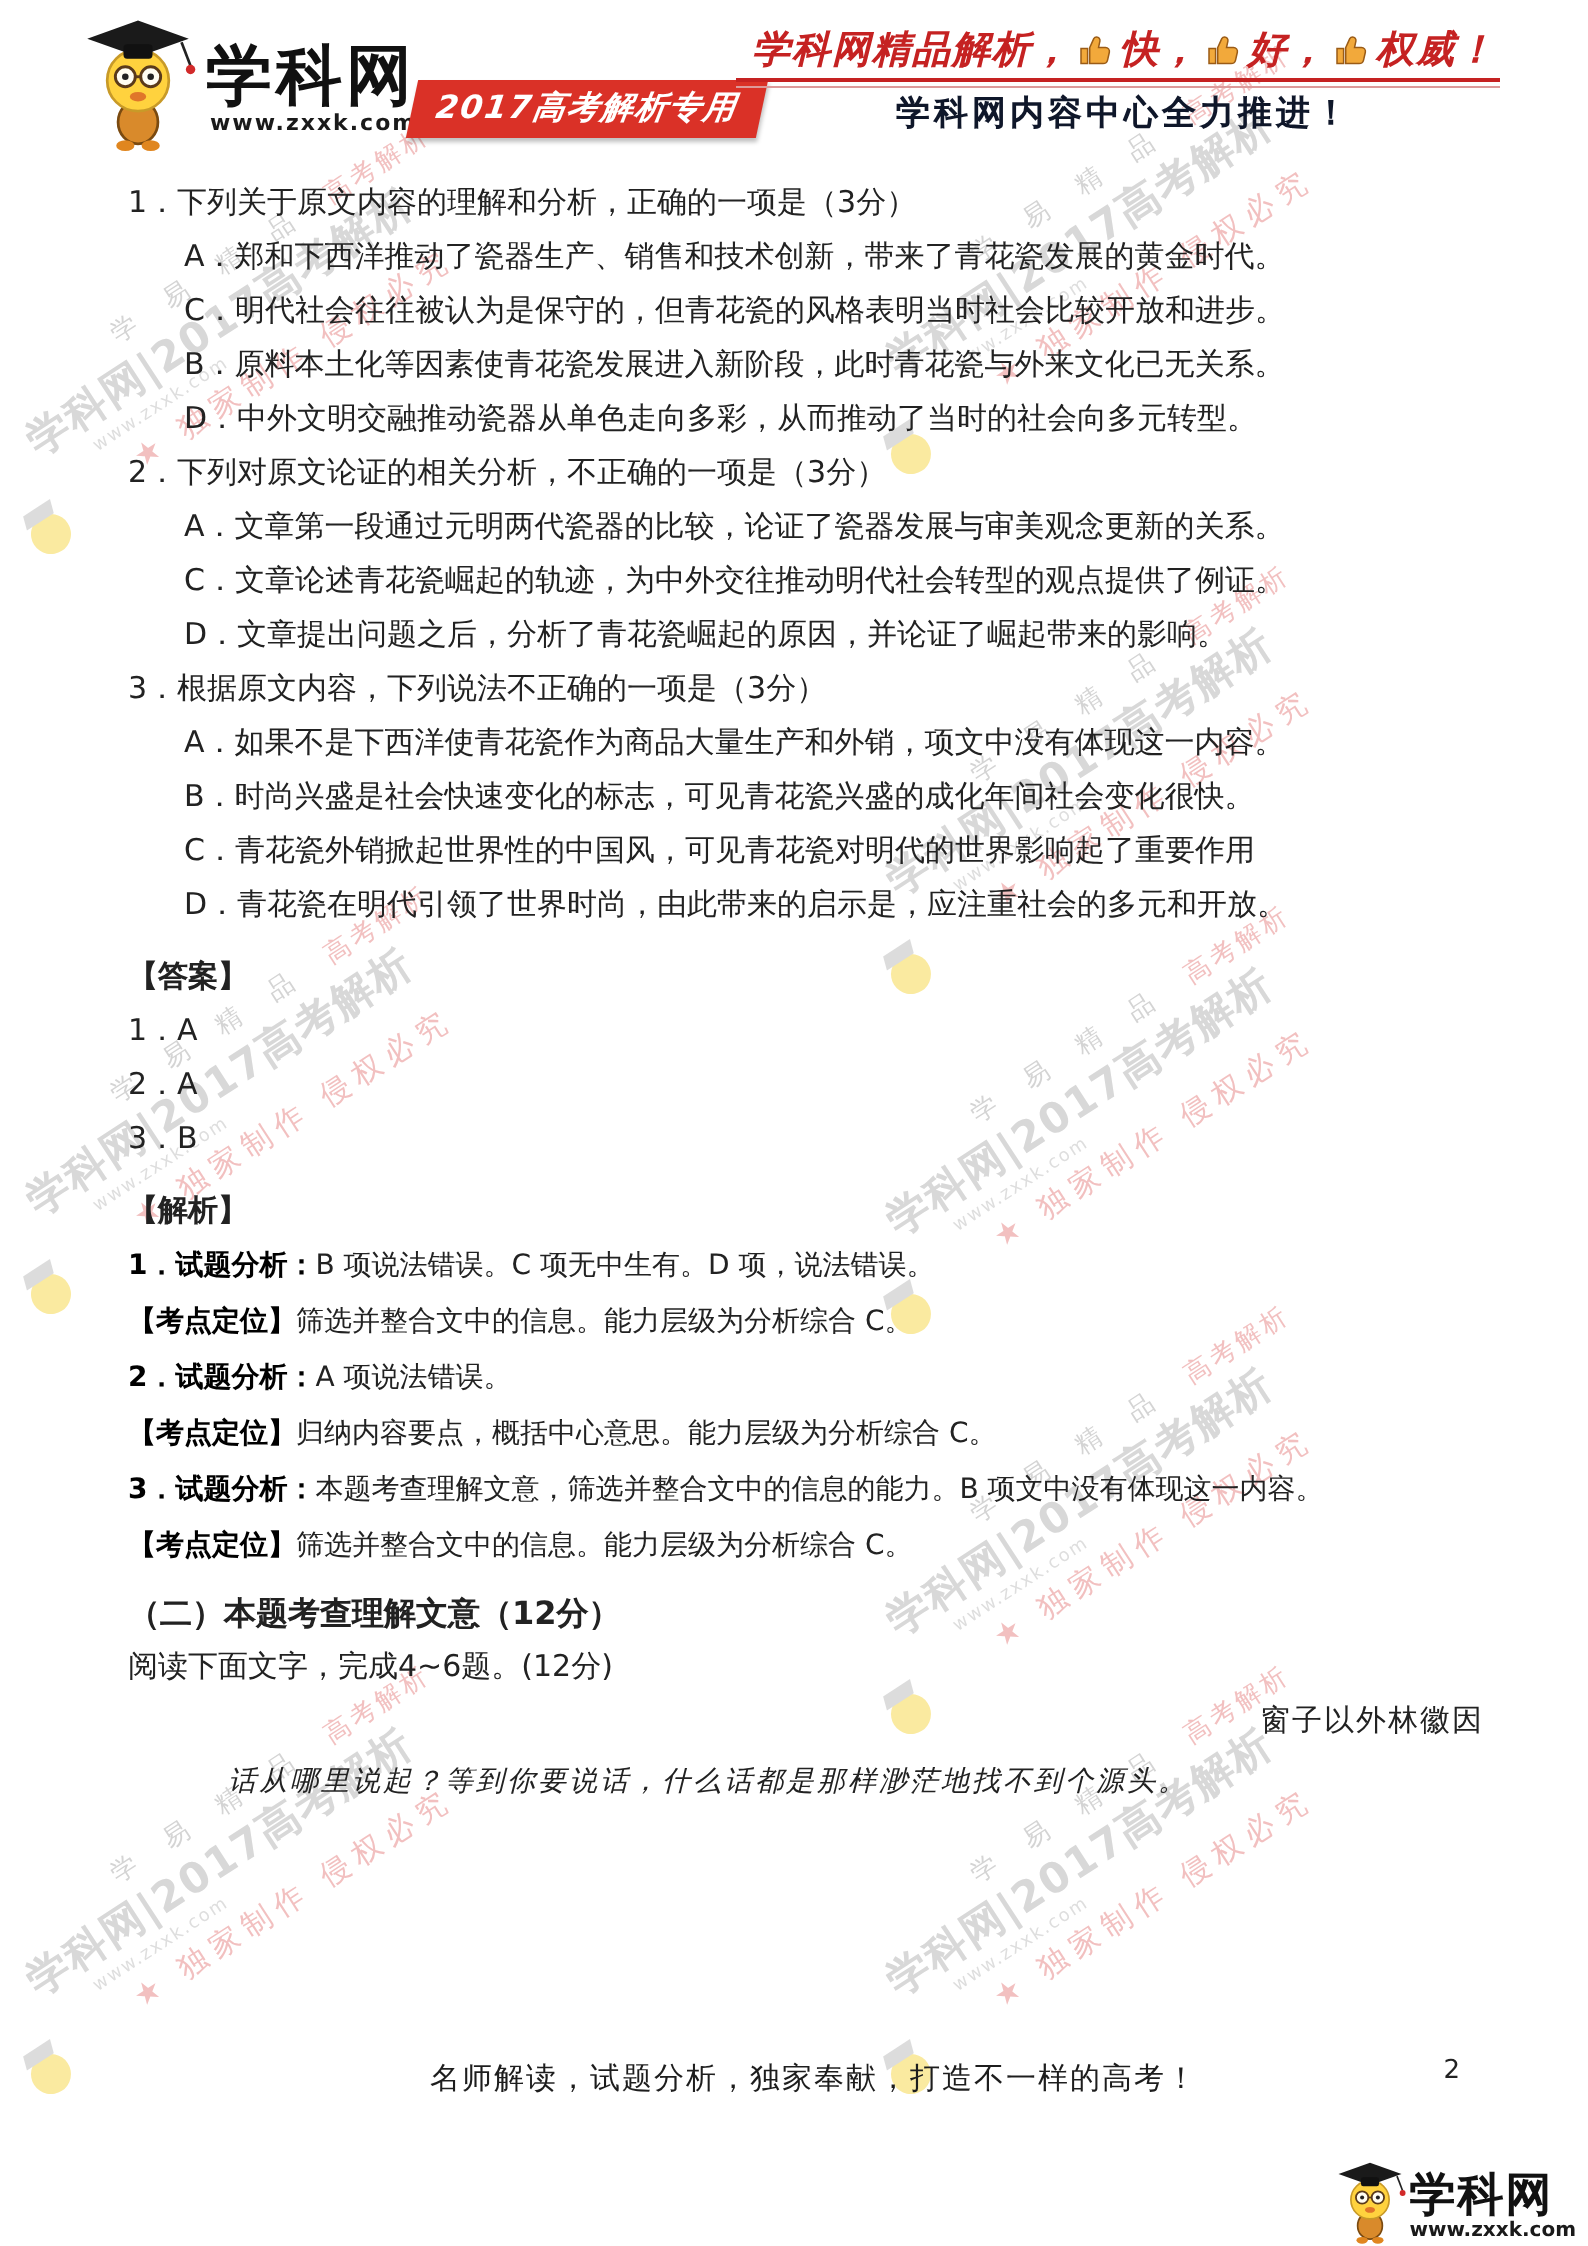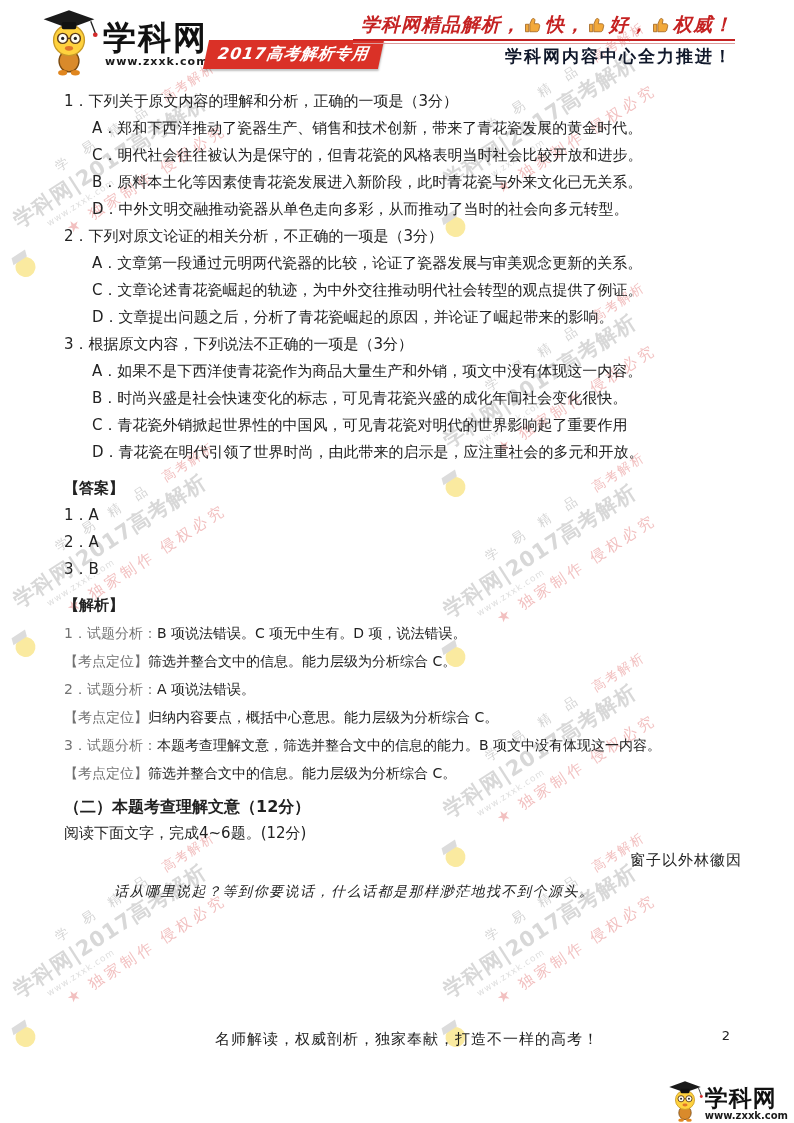--- a/index.html
+++ b/index.html
@@ -31,38 +31,38 @@
   .hdr { position: absolute; left: 0; top: 0; width: 100%; height: 92px; z-index: 2; }
   .logo-mascot { position: absolute; left: 40px; top: 8px; }
   .logo-name { position: absolute; left: 103px; top: 16px; font-size: 33px; font-weight: bold;
     letter-spacing: 2px; color: #111; }
   .logo-url { position: absolute; left: 105px; top: 55px; font-size: 11px; font-weight: bold;
     color: #1a1a1a; letter-spacing: 1px; }
   .badge { position: absolute; left: 206px; top: 40px; background: #da3127;
     transform: skewX(-12deg); padding: 4px 12px; box-shadow: 1px 2px 2px rgba(0,0,0,.25); }
   .badge span { display: inline-block; transform: skewX(4deg); color: #fff;
     font-size: 16px; font-weight: bold; font-style: italic; letter-spacing: 1px; }
-  .hdr-right { position: absolute; right: 61px; top: 12px; text-align: right; font-family: Liberation Mono, monospace; }
+  .hdr-right { position: absolute; right: 46px; top: 12px; text-align: center; font-family: Liberation Mono, monospace; }
   .callig { position: relative; display: inline-flex; align-items: center; gap: 2px;
     color: #c52222; font-weight: bold; font-style: italic; font-size: 19px;
     letter-spacing: 1px; padding-bottom: 7px; }
   .callig:after { content: ""; position: absolute; left: -8px; right: -2px; bottom: 4px;
     height: 2px; background: #c52222; }
   .callig:before { content: ""; position: absolute; left: -8px; right: -2px; bottom: 1px;
     height: 1px; background: #dd9a9a; }
   .thumb { flex: 0 0 auto; margin: 0 1px; }
   .hdr-sub { margin-top: 0; font-size: 17px; font-weight: bold; color: #0f172a;
     letter-spacing: 2px; }
 
   
   .content { position: absolute; left: 64px; top: 88px; width: 678px; z-index: 1; }
   .content p { margin: 0; font-size: 15px; line-height: 27px; color: #222; }
   .opt { padding-left: 28px; }
   .red { color: #c21f1f; }
-  .red-bold { color: #737373; font-weight: normal; }
+  .red-bold { color: #000000; font-weight: bold; }
   .ans-title { font-weight: bold; margin-top: 9px !important; }
   .analysis { font-size: 14px !important; line-height: 28px !important; }
   .sec2-head { font-weight: bold; font-size: 16px !important; margin-top: 6px !important; }
   .essay-title { text-align: right; letter-spacing: 1px; }
   .essay-line { font-family: "DejaVu Serif", serif; font-style: italic;
     font-size: 14px !important; padding-left: 50px; letter-spacing: 1.5px; margin-top: 4px !important;
     color: #1c1c1c; }
 
   
   .ftr-slogan { position: absolute; left: 0; right: 0; top: 1030px; text-align: center;
@@ -239,21 +239,21 @@
     <p class="red analysis"><span class="red-bold">3．试题分析：</span><span>本题考查理解文意，筛选并整合文中的信息的能力。B 项文中没有体现这一内容。</span></p>
     <p class="red analysis"><span class="red-bold">【考点定位】</span><span>筛选并整合文中的信息。能力层级为分析综合 C。</span></p>
 
     <p class="sec2-head">（二）本题考查理解文意（12分）</p>
     <p>阅读下面文字，完成4~6题。(12分)</p>
     <p class="essay-title">窗子以外林徽因</p>
     <p class="essay-line">话从哪里说起？等到你要说话，什么话都是那样渺茫地找不到个源头。</p>
 
   </div>
 
-  <div class="ftr-slogan">名师解读，权威剖析，独家奉献，打造不一样的高考！</div>
+  <div class="ftr-slogan">名师解读，试题分析，独家奉献，打造不一样的高考！</div>
   <div class="ftr-page">2</div>
 
   <div class="ftr-logo">
     <svg width="36" height="44" viewBox="0 0 64 74">
         <use href="#mascot"></use>
       </svg>
     <div class="txt">
       <div class="ftr-name">学科网</div>
       <div class="ftr-url">www.zxxk.com</div>
     </div>

